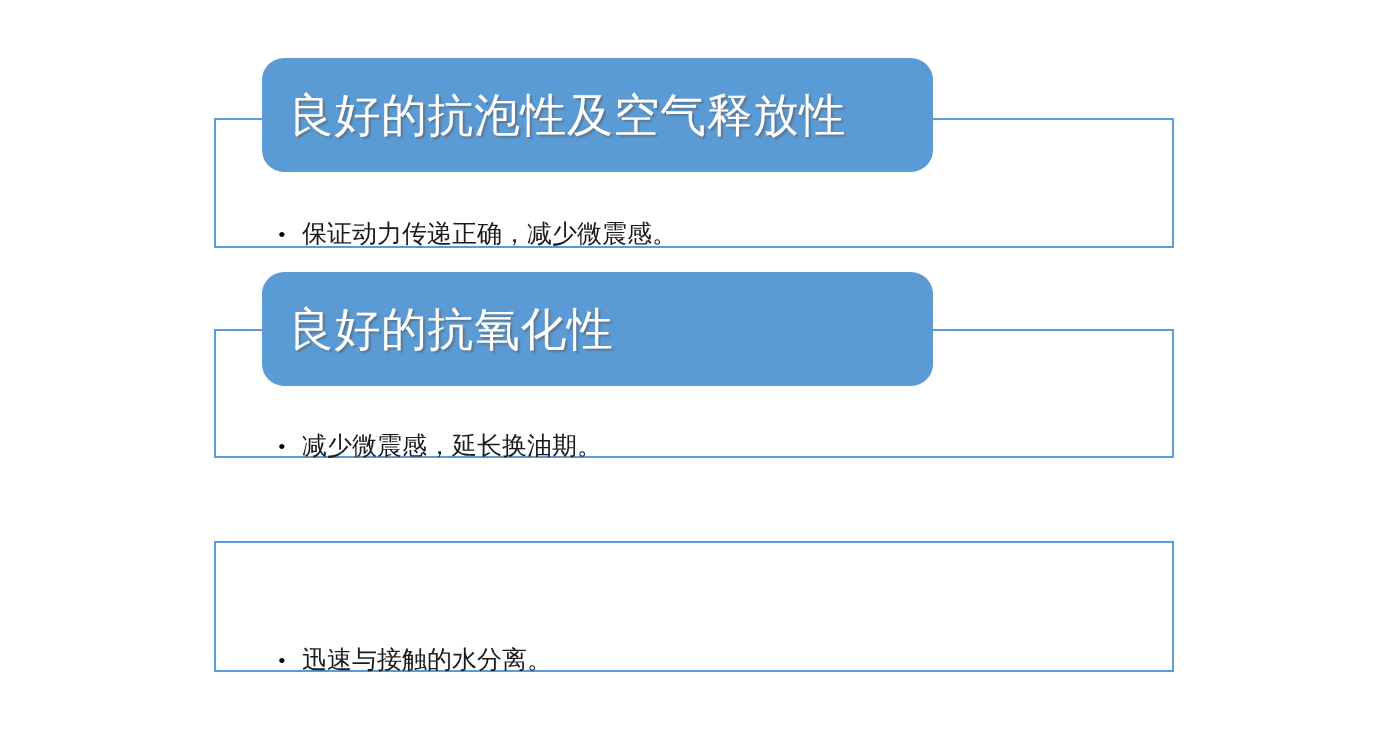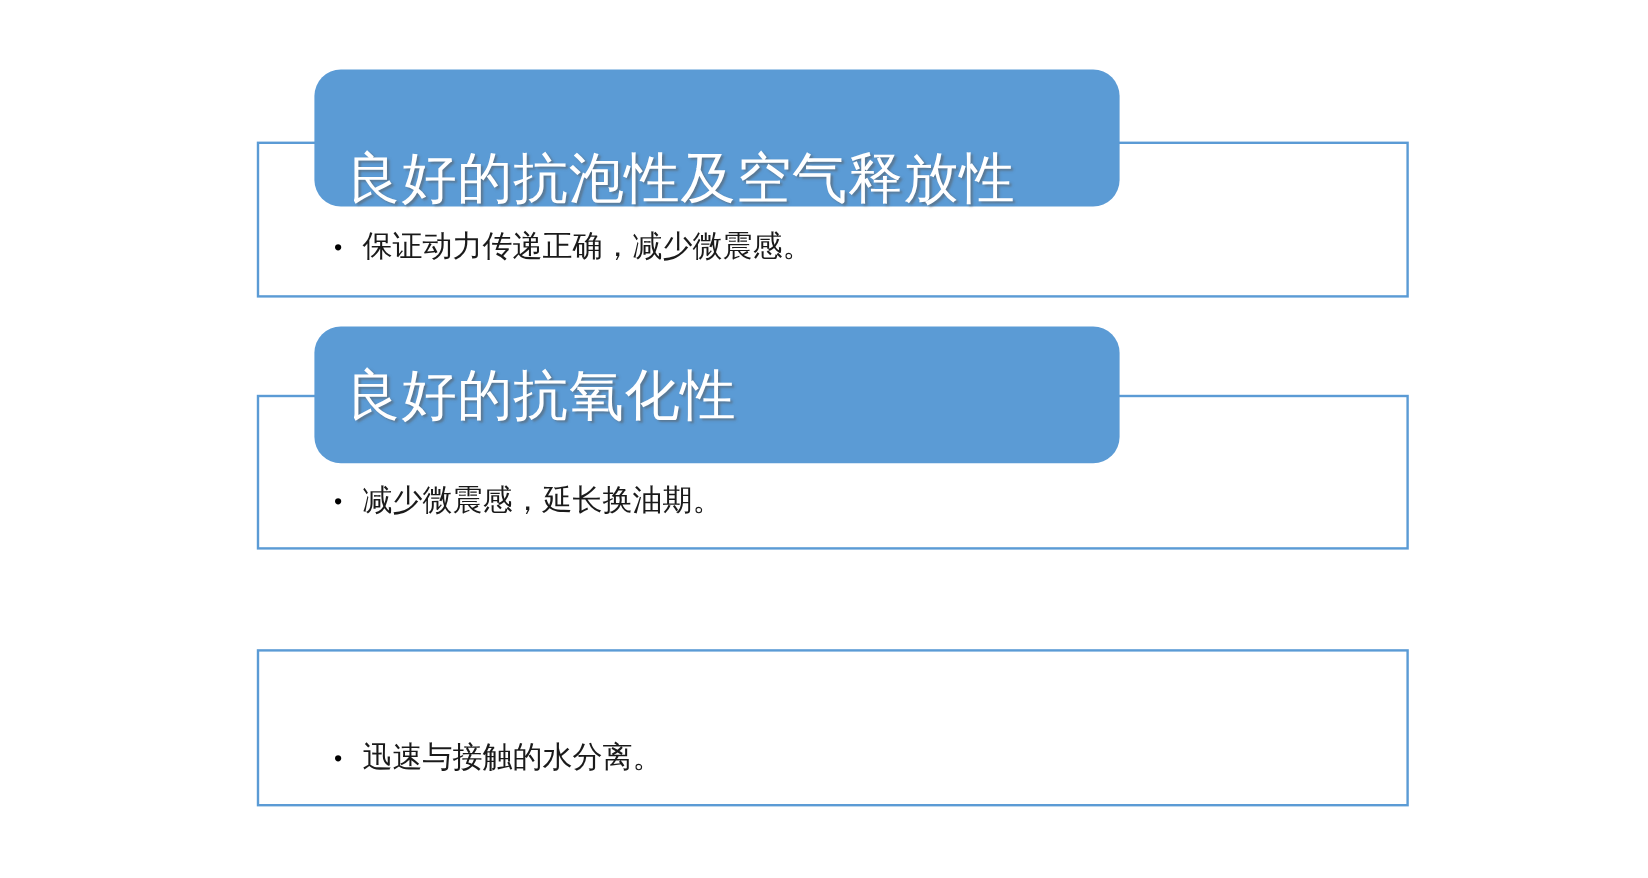--- a/index.html
+++ b/index.html
@@ -81,27 +81,28 @@
     flex: 0 0 auto;
     width: 24px;
     font-size: 22px;
     line-height: 1;
     color: #000000;
   }
   .bullet-text {
     flex: 1 1 auto;
     line-height: 1.25;
     white-space: nowrap;
+    margin-top: 28px;
   }
 
   
   
   #block-1 { top: 58px;  height: 200px; }
   #block-1 .block-frame { top: 60px;  height: 130px; }   
-  #block-1 .block-pill  { top: 0px;   height: 114px; align-items: flex-end; }   
+  #block-1 .block-pill  { top: 0px;   height: 114px; }   
   #block-1 .block-body  { top: 132px; }                  
 
   
   #block-2 { top: 272px; height: 200px; }
   #block-2 .block-frame { top: 57px;  height: 129px; }   
   #block-2 .block-pill  { top: 0px;   height: 114px; }   
   #block-2 .block-body  { top: 130px; }                  
 
   
   #block-3 { top: 484px; height: 200px; }

